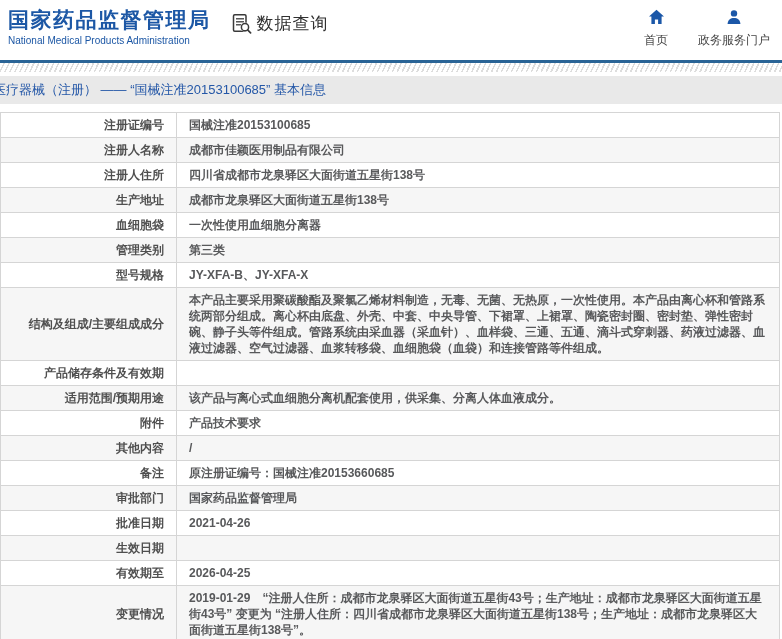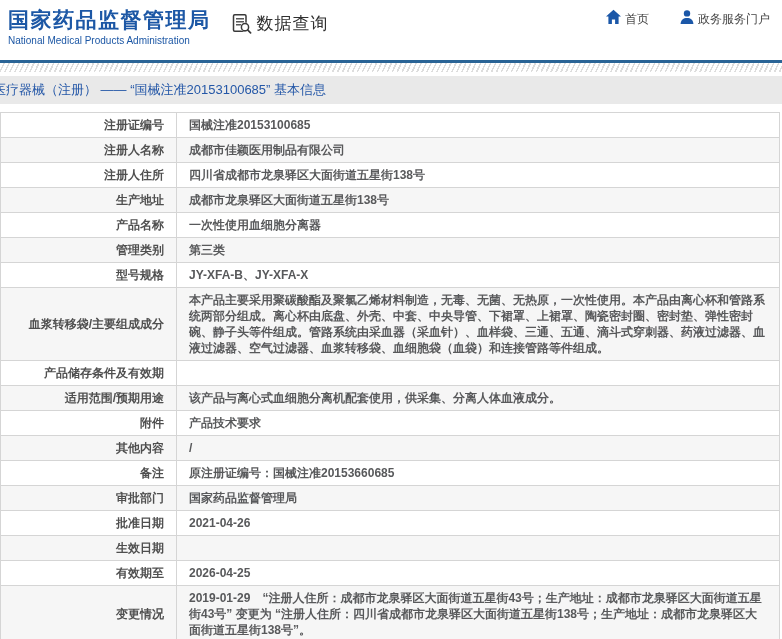--- a/index.html
+++ b/index.html
@@ -17,21 +17,21 @@
   .logo { display: flex; flex-direction: column; cursor: pointer; }
   .logo-zh { font-size: 21px; font-weight: bold; color: #1c57a5; letter-spacing: 1.5px; line-height: 26px; }
   .logo-en { font-size: 10px; color: #1c57a5; line-height: 13px; margin-top: 1px; }
   .section-title {
     margin-left: 20px; margin-top: 5px; display: flex; align-items: center;
     font-size: 17px; color: #303030; font-weight: 400; letter-spacing: 1px;
   }
   .section-title .doc-search-icon { margin-right: 4px; display: inline-flex; }
   .top-nav { margin-left: auto; display: flex; gap: 30px; margin-top: 2px; }
   .nav-item {
-    display: flex; align-items: center; gap: 3px;
+    display: flex; flex-direction: column; align-items: center; gap: 3px;
     text-decoration: none; cursor: pointer;
   }
   .nav-label { font-size: 12px; color: #454545; white-space: nowrap; }
   
   .blue-line { height: 3px; background: #2a6496; }
   .hatch-band {
     height: 9px;
     background: repeating-linear-gradient(115deg, #ffffff 0px, #ffffff 3px, #dddddd 3px, #dddddd 4.5px);
   }
   .gap-small { height: 4px; background: #fff; }
@@ -113,33 +113,33 @@
       </tr>
       <tr>
         <td class="label-cell"><span>注册人住所</span></td>
         <td class="value-cell"><span>四川省成都市龙泉驿区大面街道五星街138号</span></td>
       </tr>
       <tr>
         <td class="label-cell"><span>生产地址</span></td>
         <td class="value-cell"><span>成都市龙泉驿区大面街道五星街138号</span></td>
       </tr>
       <tr>
-        <td class="label-cell"><span>产品名称</span></td>
+        <td class="label-cell"><span>血细胞袋</span></td>
         <td class="value-cell"><span>一次性使用血细胞分离器</span></td>
       </tr>
       <tr>
         <td class="label-cell"><span>管理类别</span></td>
         <td class="value-cell"><span>第三类</span></td>
       </tr>
       <tr>
         <td class="label-cell"><span>型号规格</span></td>
         <td class="value-cell"><span>JY-XFA-B、JY-XFA-X</span></td>
       </tr>
       <tr>
-        <td class="label-cell"><span>血浆转移袋/主要组成成分</span></td>
+        <td class="label-cell"><span>结构及组成/主要组成成分</span></td>
         <td class="value-cell"><span>本产品主要采用聚碳酸酯及聚氯乙烯材料制造，无毒、无菌、无热原，一次性使用。本产品由离心杯和管路系统两部分组成。离心杯由底盘、外壳、中套、中央导管、下裙罩、上裙罩、陶瓷密封圈、密封垫、弹性密封碗、静子头等件组成。管路系统由采血器（采血针）、血样袋、三通、五通、滴斗式穿刺器、药液过滤器、血液过滤器、空气过滤器、血浆转移袋、血细胞袋（血袋）和连接管路等件组成。</span></td>
       </tr>
       <tr>
         <td class="label-cell"><span>产品储存条件及有效期</span></td>
         <td class="value-cell"><span></span></td>
       </tr>
       <tr>
         <td class="label-cell"><span>适用范围/预期用途</span></td>
         <td class="value-cell"><span>该产品与离心式血细胞分离机配套使用，供采集、分离人体血液成分。</span></td>
       </tr>

